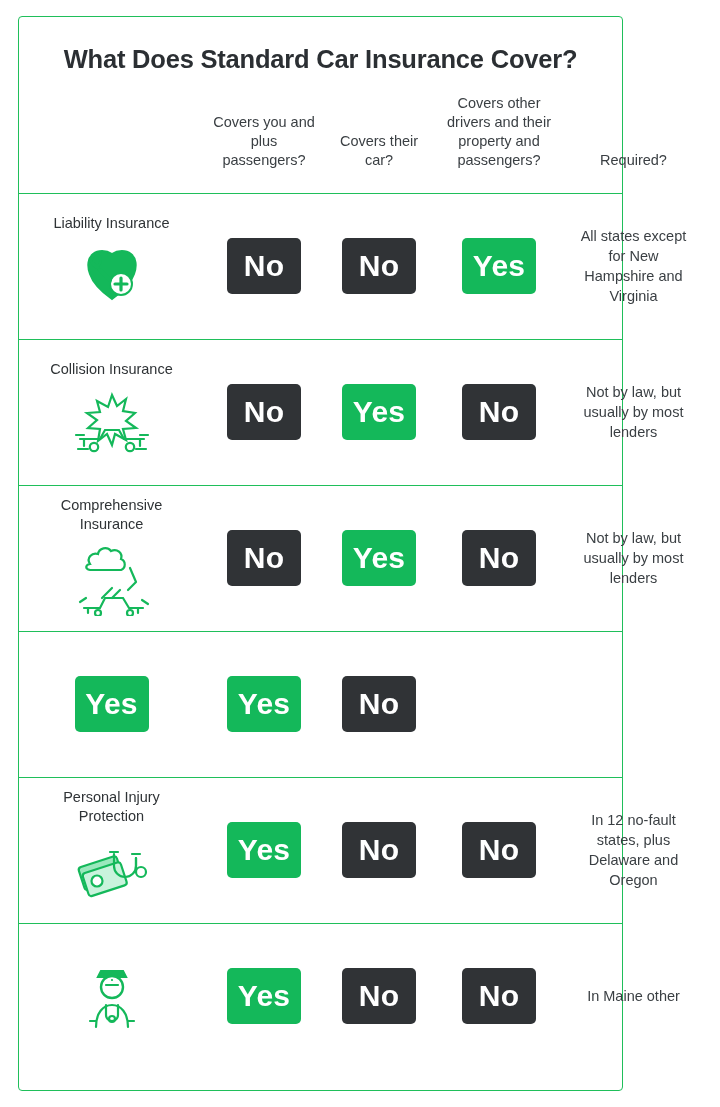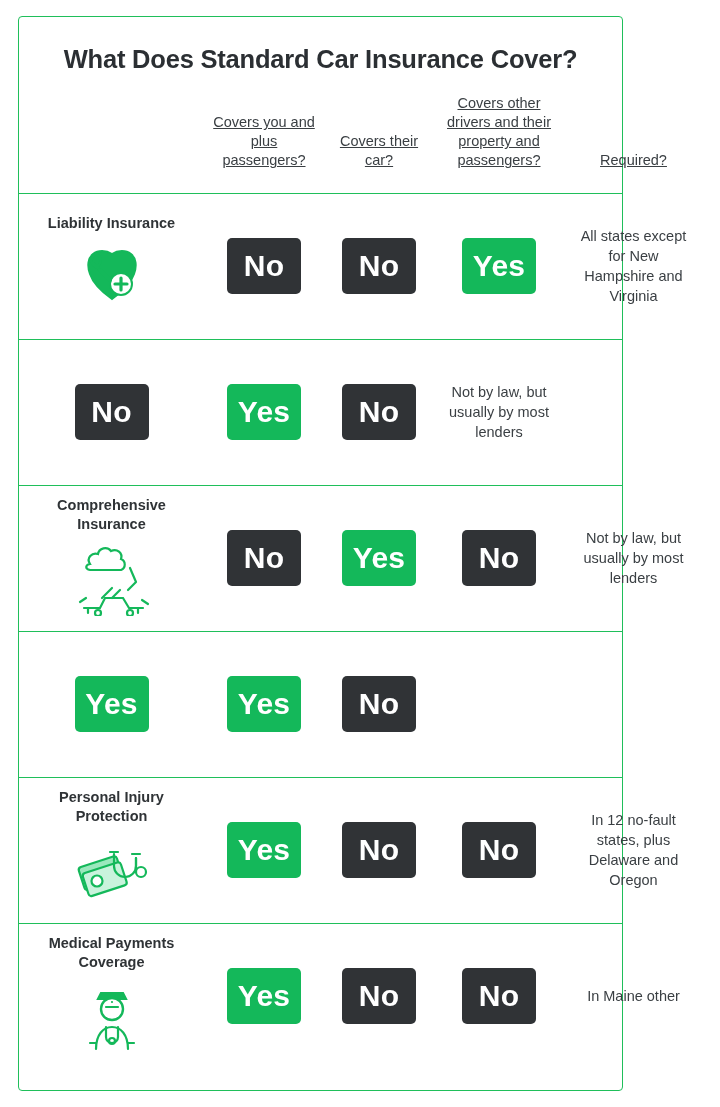--- a/index.html
+++ b/index.html
@@ -46,21 +46,20 @@
   .head {
     padding: 14px 0 16px 0;
     align-items: end;
   }
   .head .cell {
     text-align: center;
     font-size: 14.5px;
     line-height: 1.32;
     color: #3a3f43;
     padding: 0 6px 6px 6px;
-    text-decoration: underline;
   }
   .head .cell.spacer { }
   .row {
     border-top: 1.2px solid #1fbf5a;
     min-height: 145px;
   }
   .row.last {
     border-bottom: none;
   }
   .label-cell {
@@ -68,21 +67,21 @@
     text-align: center;
     display: flex;
     flex-direction: column;
     align-items: center;
     justify-content: flex-start;
   }
   .label-text {
     font-size: 14.5px;
     line-height: 1.3;
     color: #2f3336;
-    font-weight: bold;
+    font-weight: normal;
     margin-bottom: 6px;
     max-width: 160px;
   }
   .icon-wrap {
     width: 92px;
     height: 78px;
     display: flex;
     align-items: center;
     justify-content: center;
   }
@@ -149,20 +148,33 @@
       <div class="badge-cell">
         <span class="badge no">No</span>
       </div>
       <div class="badge-cell">
         <span class="badge yes">Yes</span>
       </div>
       <div class="req-cell">All states except for New Hampshire and Virginia</div>
     </div>
 
     <div class="grid-row row">
+      <div class="label-cell">
+        <div class="label-text">Collision Insurance</div>
+        <div class="icon-wrap">
+          <svg class="svg-ic" width="84" height="64" viewBox="0 0 84 64" fill="none" stroke="#14b85a" stroke-width="2.2" stroke-linecap="round">
+            <path d="M42 4 l5 11 9 -7 -3 12 12 2 -9 8 10 7 -13 1 3 11 -11 -6 -3 11 -5 -11 -9 7 2 -12 -12 -1 9 -8 -10 -7 13 -1 -3 -11 11 6 z" stroke="#14b85a" stroke-width="2.2"></path>
+            <path d="M10 48 h20 l5 -9 h14 l5 9 h20"></path>
+            <path d="M14 48 v7 M70 48 v7"></path>
+            <circle cx="24" cy="56" r="4.2"></circle>
+            <circle cx="60" cy="56" r="4.2"></circle>
+            <path d="M6 44 h8 M70 44 h8 M8 58 h10 M66 58 h10"></path>
+          </svg>
+        </div>
+      </div>
       <div class="badge-cell">
         <span class="badge no">No</span>
       </div>
       <div class="badge-cell">
         <span class="badge yes">Yes</span>
       </div>
       <div class="badge-cell">
         <span class="badge no">No</span>
       </div>
       <div class="req-cell">Not by law, but usually by most lenders</div>
@@ -230,21 +242,20 @@
         <span class="badge no">No</span>
       </div>
       <div class="badge-cell">
         <span class="badge no">No</span>
       </div>
       <div class="req-cell">In 12 no-fault states, plus Delaware and Oregon</div>
     </div>
 
     <div class="grid-row row last">
       <div class="label-cell">
-        <div class="label-text">Medical Payments Coverage</div>
         <div class="icon-wrap">
           <svg class="svg-ic" width="72" height="72" viewBox="0 0 72 72" fill="none" stroke="#14b85a" stroke-width="2.2" stroke-linecap="round">
             <path d="M22 18 h28 l-3 -6 h-22 z" fill="#14b85a" stroke="#14b85a"></path>
             <circle cx="36" cy="28" r="11" fill="#ffffff" stroke="#14b85a" stroke-width="2.4"></circle>
             <path d="M30 26 h12 M36 21 v0"></path>
             <path d="M20 68 c0 -14 7 -22 16 -22 c9 0 16 8 16 22"></path>
             <path d="M30 46 v10 a6 6 0 0 0 12 0 v-10"></path>
             <circle cx="36" cy="60" r="3"></circle>
             <path d="M14 62 h6 M52 62 h6"></path>
           </svg>

